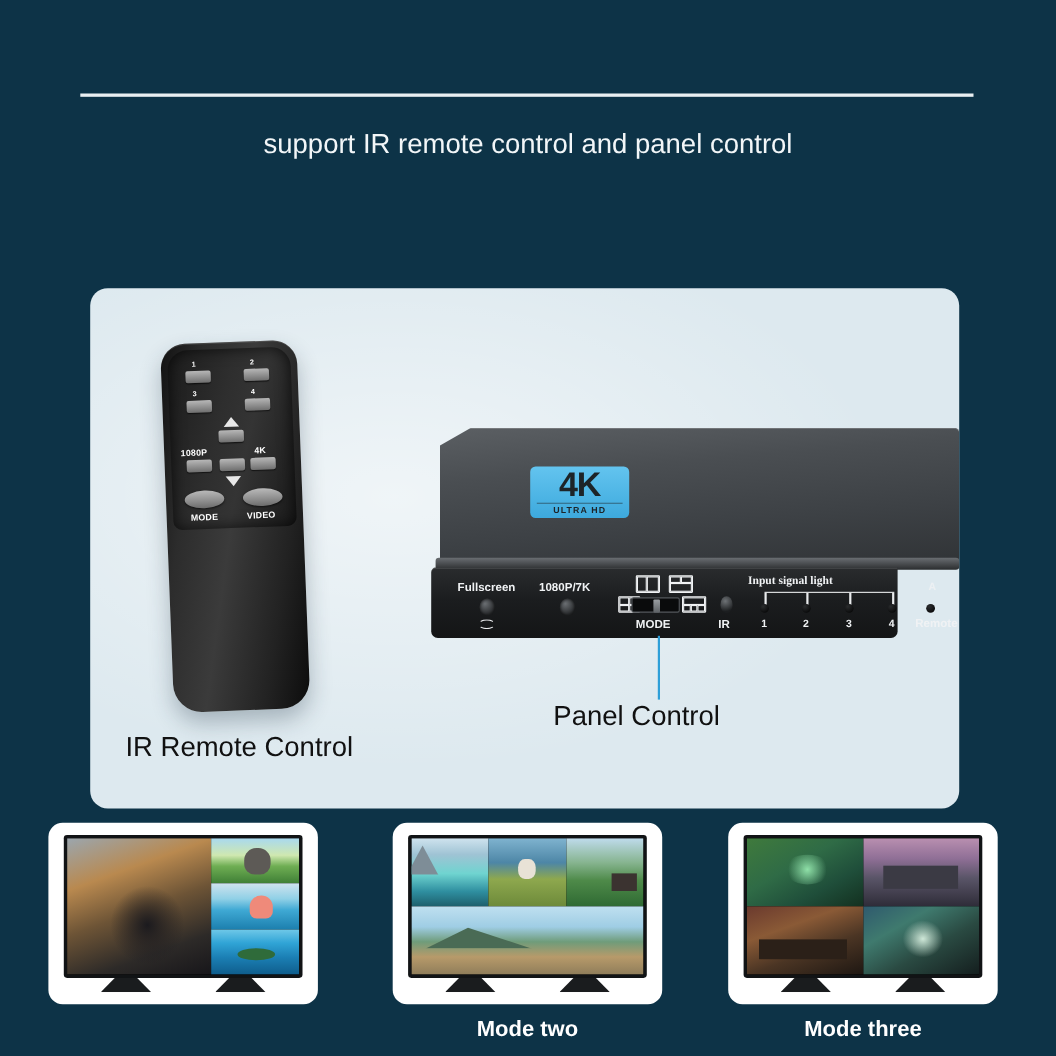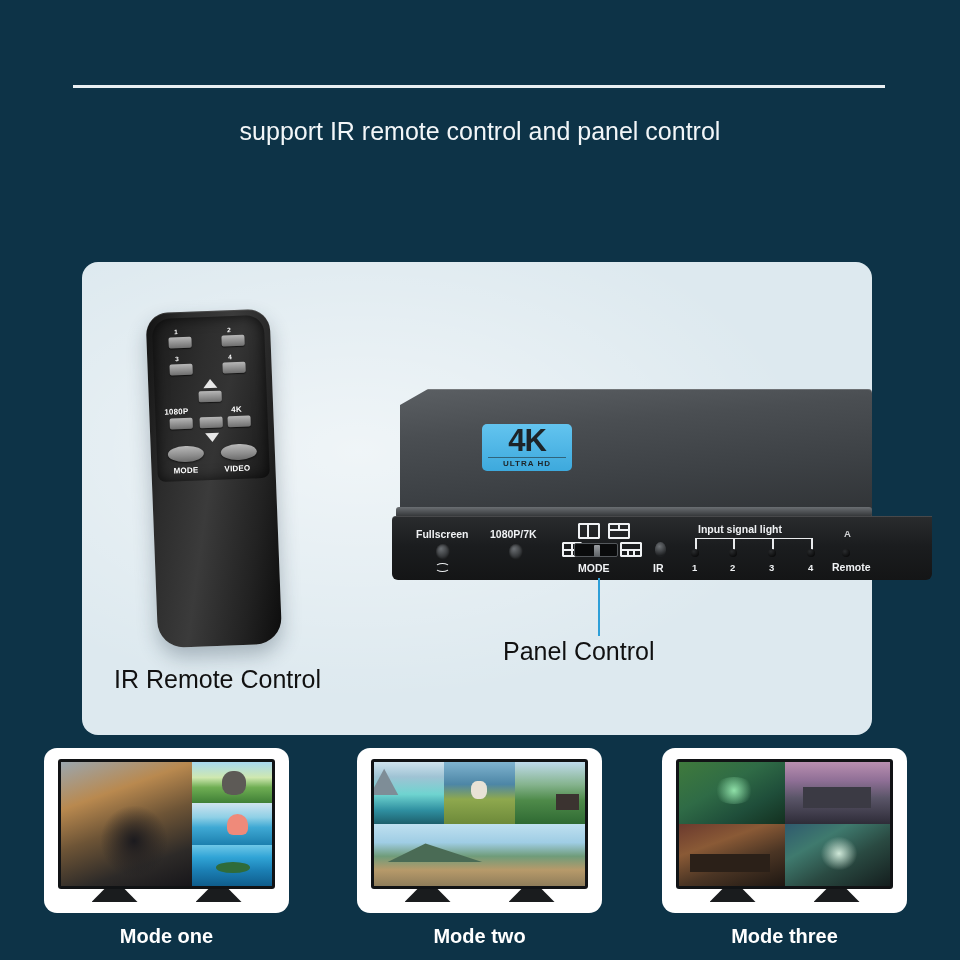--- a/index.html
+++ b/index.html
@@ -90,21 +90,21 @@
     border-radius: 6px 4px 0 0;
     clip-path: polygon(28px 0, 100% 0, 100% 100%, 0 100%, 0 16px);
     box-shadow: inset 0 1px 0 rgba(255,255,255,.18);
   }
   .device-edge {
     position: absolute; left: 4px; top: 118px; width: 476px; height: 11px;
     background: linear-gradient(180deg,#6a6e72,#2a2c2e);
     border-radius: 3px;
   }
   .device-front {
-    position: absolute; left: 0px; top: 127px; width: 540px; height: 64px;
+    position: absolute; left: 0px; top: 127px; width: 424px; height: 64px;
     background: linear-gradient(180deg,#2a2c2e 0%, #1b1d1f 45%, #141516 100%);
     border-radius: 4px 0 6px 6px;
     box-shadow: inset 0 1px 0 rgba(255,255,255,.14);
   }
   .badge-4k {
     position: absolute; left: 82px; top: 35px; width: 90px; height: 47px;
     background: linear-gradient(180deg,#63c4ef,#3da9dd);
     border-radius: 5px;
     display: flex; flex-direction: column; align-items: center; justify-content: center;
   }
@@ -293,21 +293,21 @@
           <i></i>
           <i></i>
           <i></i>
         </div>
       <div class="mode-slider" style="left:182px; top:27px;"></div>
       <div class="fp-lab" style="left:186px; top:46px;">MODE</div>
 
       <div class="ir-glyph" style="left:263px; top:26px;"></div>
       <div class="fp-lab" style="left:261px; top:46px;">IR</div>
 
-      <div class="fp-lab" style="left:306px; top:7px;">Input signal light</div>
+      <div class="fp-lab" style="left:288px; top:7px;font-family:Liberation Serif, serif;">Input signal light</div>
       <div class="bracket" style="left:303px; top:22px; width:118px;">
         <i style="left:0"></i>
           <i style="left:38px"></i>
           <i style="left:77px"></i>
           <i style="left:116px"></i>
       </div>
       <div class="led" style="left:299px; top:33px;"></div>
       <div class="led" style="left:337px; top:33px;"></div>
       <div class="led" style="left:376px; top:33px;"></div>
       <div class="led" style="left:415px; top:33px;"></div>
@@ -335,21 +335,20 @@
           <div class="pane sc-flam" style="left:62%;   top:33.4%; width:38%;  height:33.3%;"></div>
           <div class="pane sc-island" style="left:62%;   top:66.7%; width:38%;  height:33.3%;"></div>
         </div>
       </div>
       <div class="tv-stand">
           <i class="l"></i>
           <i class="r"></i>
         </div>
     </div>
   </div>
-  <div class="mode-label" style="left:44px;">Mode one</div>
 
   <div class="tv-card" style="left:357px;">
     <div class="tv-wrap">
       <div class="tv-bezel">
         <div class="tv-screen">
           <div class="pane sc-mtn" style="left:0;     top:0;   width:33.4%; height:50%;"></div>
           <div class="pane sc-dog" style="left:33.4%; top:0;   width:33.3%; height:50%;"></div>
           <div class="pane sc-barn" style="left:66.7%; top:0;   width:33.3%; height:50%;"></div>
           <div class="pane sc-lake" style="left:0;     top:50%; width:100%;  height:50%;"></div>
         </div>

